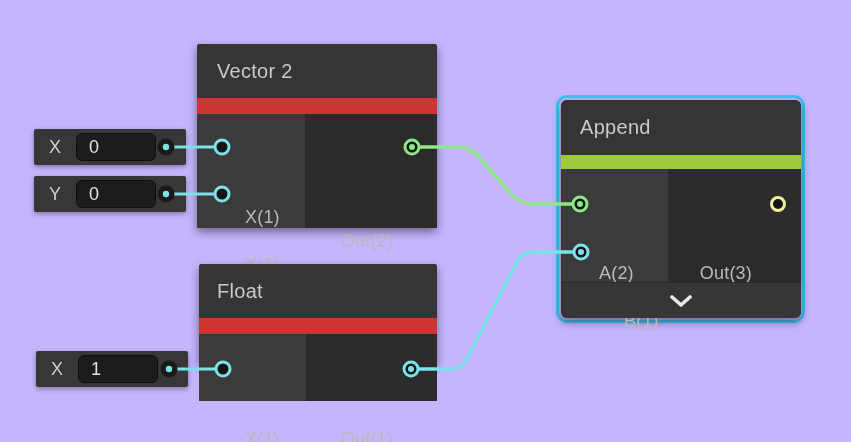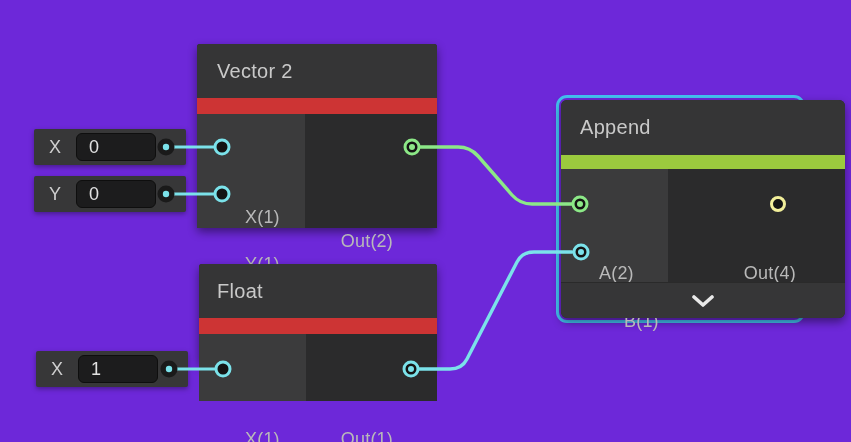--- a/index.html
+++ b/index.html
@@ -1,18 +1,18 @@
 <!DOCTYPE html>
 <html><head>
 <meta charset="utf-8">
 <style>
   html,body{margin:0;padding:0;background:#202020;}
   .canvas{
     position:relative;width:851px;height:442px;overflow:hidden;
-    background:#6d28d9;
+    background:#c4b5fd;
     font-family:"Liberation Sans", sans-serif;
     -webkit-font-smoothing:antialiased;
   }
   .node{
     position:absolute;
     border-radius:3px;
     box-shadow:0 4px 10px rgba(0,0,0,.45);
     background:#2b2b2b;
   }
   .node-header{
@@ -85,31 +85,31 @@
     <div class="color-bar" style="top:54px;height:16px;background:#cd3434;"></div>
     <div class="node-body" style="top:70px;height:67px;">
       <div class="body-left" style="width:107px;"></div>
       <div class="body-right" style="left:107px;"></div>
       <span class="port-label" style="left:46px;top:94px;">X(1)</span>
       <span class="port-label" style="right:44px;top:94px;">Out(1)</span>
     </div>
   </div>
 
   <div class="selection-ring" style="left:556px;top:95px;width:249px;height:228px;"></div>
-  <div class="node" style="left:561px;top:100px;width:284px;height:218px;border-radius:6px;">
+  <div class="node" style="left:561px;top:100px;width:240px;height:218px;border-radius:6px;">
     <div class="node-header" style="height:55px;border-radius:6px 6px 0 0;">
       <span class="node-title" style="padding-left:19px;">Append</span>
     </div>
     <div class="color-bar" style="top:55px;height:14px;background:#9bca3e;"></div>
     <div class="node-body" style="top:69px;height:114px;">
       <div class="body-left" style="width:107px;"></div>
       <div class="body-right" style="left:107px;"></div>
       <span class="port-label" style="left:38px;top:93px;text-align:center;">A(2)</span>
       <span class="port-label" style="left:38px;top:141px;margin-left:25px;">B(1)</span>
-      <span class="port-label" style="right:49px;top:93px;">Out(4)</span>
+      <span class="port-label" style="right:49px;top:93px;">Out(3)</span>
     </div>
     <div class="footer" style="height:35px;">
       <svg width="24" height="12" viewBox="0 0 24 12">
         <polyline points="3,2 12,10 21,2" fill="none" stroke="#e9e9e9" stroke-width="3.6" stroke-linecap="round" stroke-linejoin="round"></polyline>
       </svg>
     </div>
   </div>
 
   <div class="widget" style="left:34px;top:129px;width:152px;">
     <span class="widget-label">X</span>

